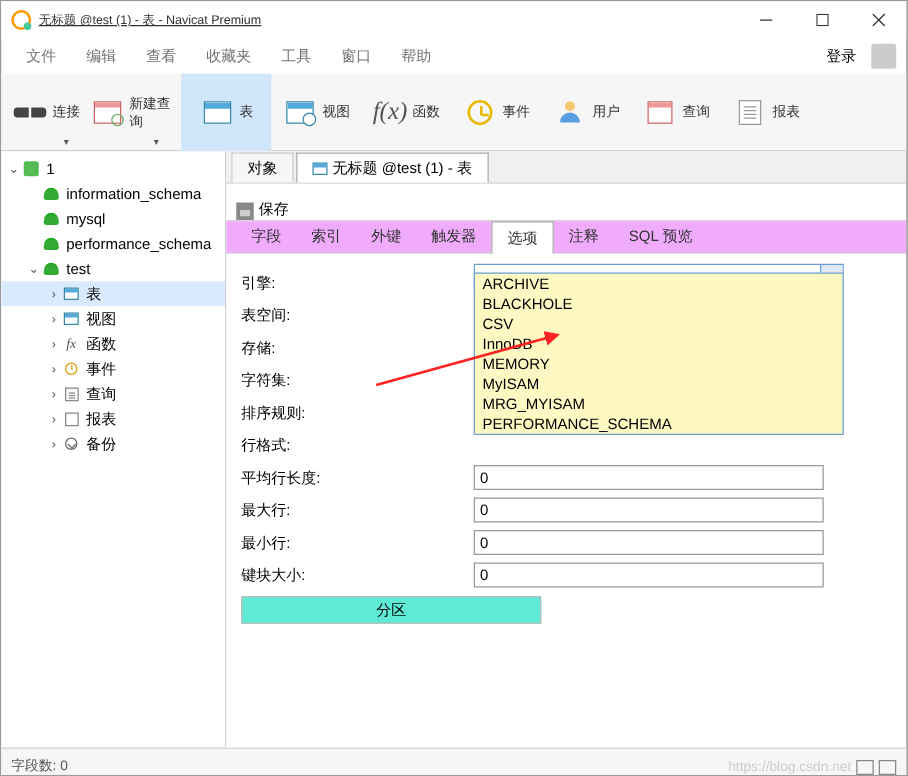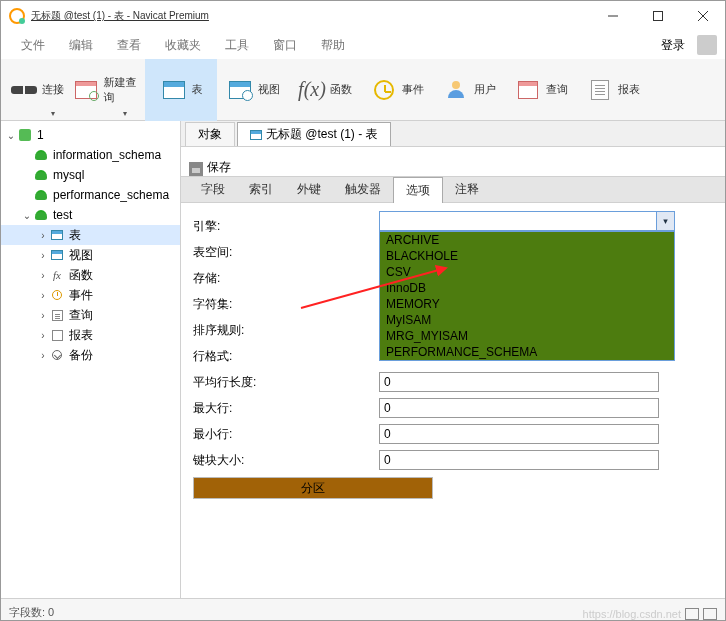--- a/index.html
+++ b/index.html
@@ -42,32 +42,32 @@
 .backup-ic { width: 10px; height: 10px; border: 1.5px solid #666; border-radius: 50%; position: relative; }
 .backup-ic::after{content:"";position:absolute;width:4px;height:4px;border-left:1.5px solid #666;border-bottom:1.5px solid #666;transform:rotate(-45deg);left:2px;top:2px;}
 .main { flex: 1; display: flex; flex-direction: column; overflow: hidden; }
 .doc-tabs { height: 26px; display: flex; align-items: flex-end; background: #f0f0f0; border-bottom: 1px solid #d0d0d0; padding-left: 4px; }
 .doc-tab { height: 24px; padding: 0 12px; font-size: 12px; display: flex; align-items: center; border: 1px solid #ccc; border-bottom: none; background: #f6f6f6; margin-right: 2px; gap: 4px; }
 .doc-tab.active { background: #fff; border-color: #aaa; align-items: center; }
 .doc-tab .tab-ic { width: 12px; height: 10px; }
 .save-row { height: 30px; display: flex; align-items: flex-end; padding: 0 8px; border-bottom: 1px solid #d0d0d0; font-size: 12px; gap: 4px; background:#fff;}
 .disk-ic { width: 14px; height: 14px; background: #888; position: relative; }
 .disk-ic::after{content:"";position:absolute;width:8px;height:5px;background:#ccc;left:3px;top:6px;}
-.prop-tabs { height: 26px; display: flex; align-items: center; border-bottom: 1px solid #d0d0d0; font-size: 12px; padding-left: 8px; background:#e5e5e5; }
+.prop-tabs { height: 26px; display: flex; align-items: center; border-bottom: 1px solid #d0d0d0; font-size: 12px; padding-left: 8px; background:#f0abfc; }
 .prop-tab { padding: 4px 12px; color: #333; }
 .prop-tab.active { border: 1px solid #aaa; border-bottom: 1px solid #fff; background: #fff; margin-bottom: -1px; }
 .form-area { flex: 1; padding: 10px 8px; font-size: 12px; position: relative; overflow: hidden; background:#fff;}
 .form-row { display: flex; align-items: center; height: 26px; }
 .form-label { width: 190px; padding-left: 4px; }
 .form-input { flex: 0 0 280px; }
 .form-input input { width: 100%; height: 20px; border: 1px solid #999; padding: 0 4px; font-size: 12px; }
-.partition-btn { width: 240px; height: 22px; background: #a16207; border: 1px solid #bbb; text-align: center; line-height: 20px; margin-left: 4px; margin-top: 4px; }
+.partition-btn { width: 240px; height: 22px; background: #5eead4; border: 1px solid #bbb; text-align: center; line-height: 20px; margin-left: 4px; margin-top: 4px; }
 .combo { position: absolute; left: 198px; top: 8px; width: 296px; height: 20px; border: 1px solid #6a9edb; background: #fff; z-index: 5; }
 .combo .combo-btn { position: absolute; right: 0; top: 0; width: 18px; height: 18px; background: #e0e8f4; border-left: 1px solid #6a9edb; display:flex;align-items:center;justify-content:center;font-size:9px;color:#234;}
-.dropdown { position: absolute; left: 198px; top: 28px; width: 296px; border: 1px solid #6a9edb; background: #4d7c0f; z-index: 6; font-size: 12px; }
+.dropdown { position: absolute; left: 198px; top: 15px; width: 296px; border: 1px solid #6a9edb; background: #fef9c3; z-index: 6; font-size: 12px; }
 .dropdown .opt { padding: 1px 6px; }
 .statusbar { height: 22px; border-top: 1px solid #d0d0d0; display: flex; align-items: flex-end; font-size: 11px; padding: 0 8px; color: #555; background:#f6f6f6;}
 .statusbar .flex { flex: 1; }
 .statusbar .watermark { color: #ccc; font-size: 11px; }
 .statusbar .sb-ic { width: 14px; height: 12px; border: 1px solid #888; margin-left: 4px; }
 .red-arrow { position: absolute; z-index: 20; pointer-events: none; }
 .red-arrow svg { overflow: visible; }
 
 .ic-plug{width:26px;height:16px;position:relative;}
 .ic-plug::before{content:"";position:absolute;left:0;top:4px;width:12px;height:8px;background:#444;border-radius:3px 0 0 3px;}
@@ -292,20 +292,21 @@
         <span>保存</span>
       </div>
 
       <div class="prop-tabs" id="proptabs">
           <div class="prop-tab">字段</div>
           <div class="prop-tab">索引</div>
           <div class="prop-tab">外键</div>
           <div class="prop-tab">触发器</div>
           <div class="prop-tab active">选项</div>
           <div class="prop-tab">注释</div>
+          <div class="prop-tab">SQL 预览</div>
         </div>
 
       <div class="form-area" id="formarea">
         <div class="combo">
           <div class="combo-btn">▾</div>
         </div>
         <div class="dropdown" id="dropdown">
             <div class="opt">ARCHIVE</div>
             <div class="opt">BLACKHOLE</div>
             <div class="opt">CSV</div>

